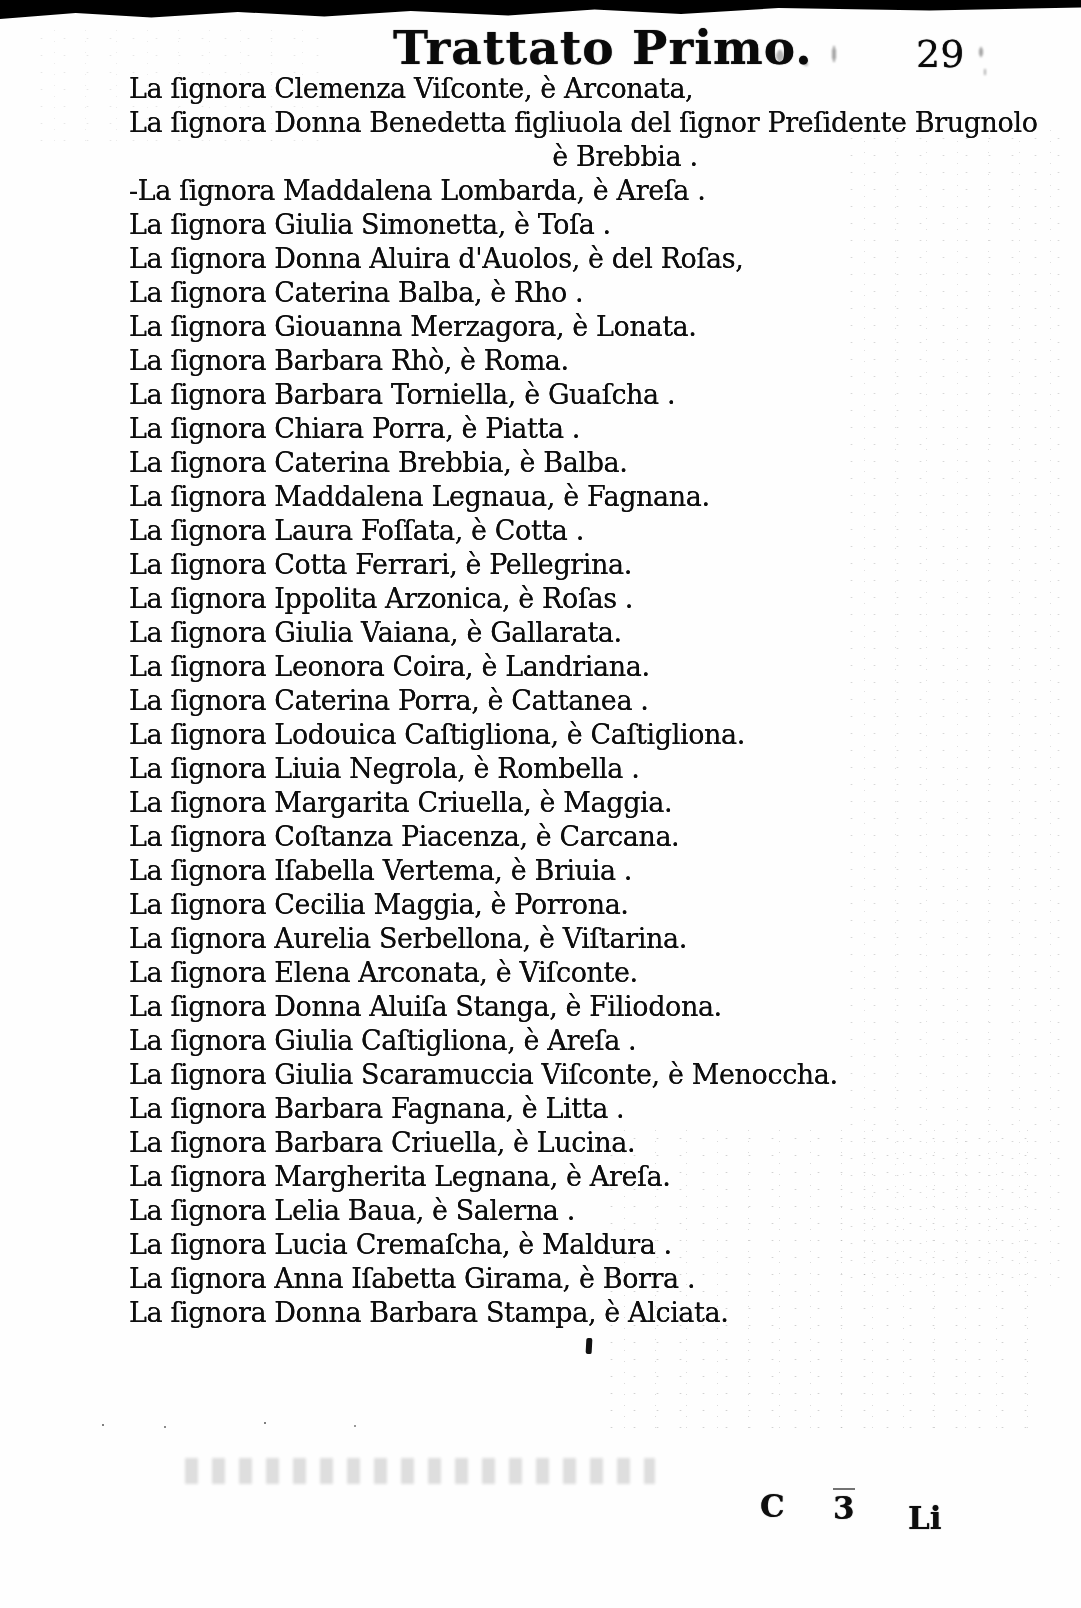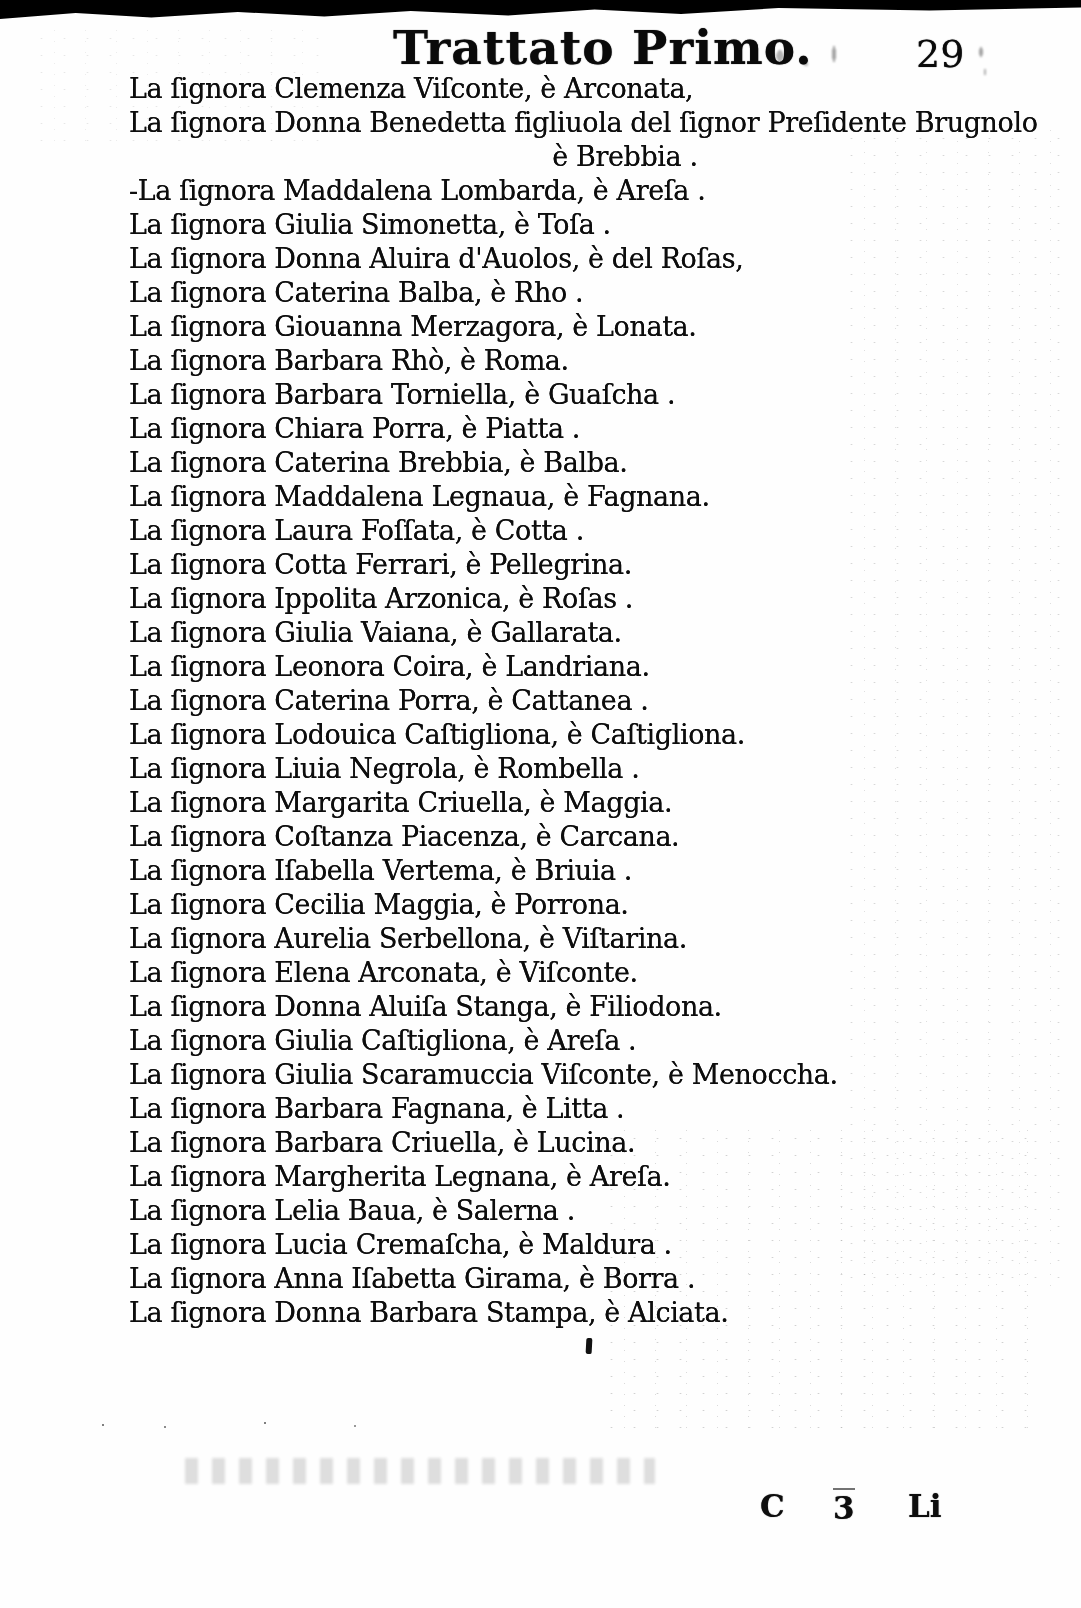--- a/index.html
+++ b/index.html
@@ -65,21 +65,21 @@
     text-shadow:0 0 0.6px rgba(0,0,0,.85);
   }
   .line.indent{padding-left:42px;text-align:center;}
   .footer{
     position:absolute;top:1488px;left:0;width:1081px;height:40px;
     font-size:31px;font-weight:bold;
     text-shadow:0 0 1px rgba(0,0,0,.7);
   }
   .sig-letter{position:absolute;left:760px;top:0;}
   .sig-number{position:absolute;left:833px;top:0;border-top:2px solid rgba(0,0,0,.55);}
-  .catchword{position:absolute;left:908px;top:0;}
+  .catchword{position:absolute;left:908px;top:12px;}
   
   .noise{
     position:absolute;
     background-image:
       radial-gradient(rgba(0,0,0,.5) 0.8px, transparent 1.1px),
       radial-gradient(rgba(0,0,0,.4) 0.7px, transparent 1px);
     background-size:23px 17px,31px 11px;
     background-position:0 0,9px 6px;
     opacity:.30;
   }

